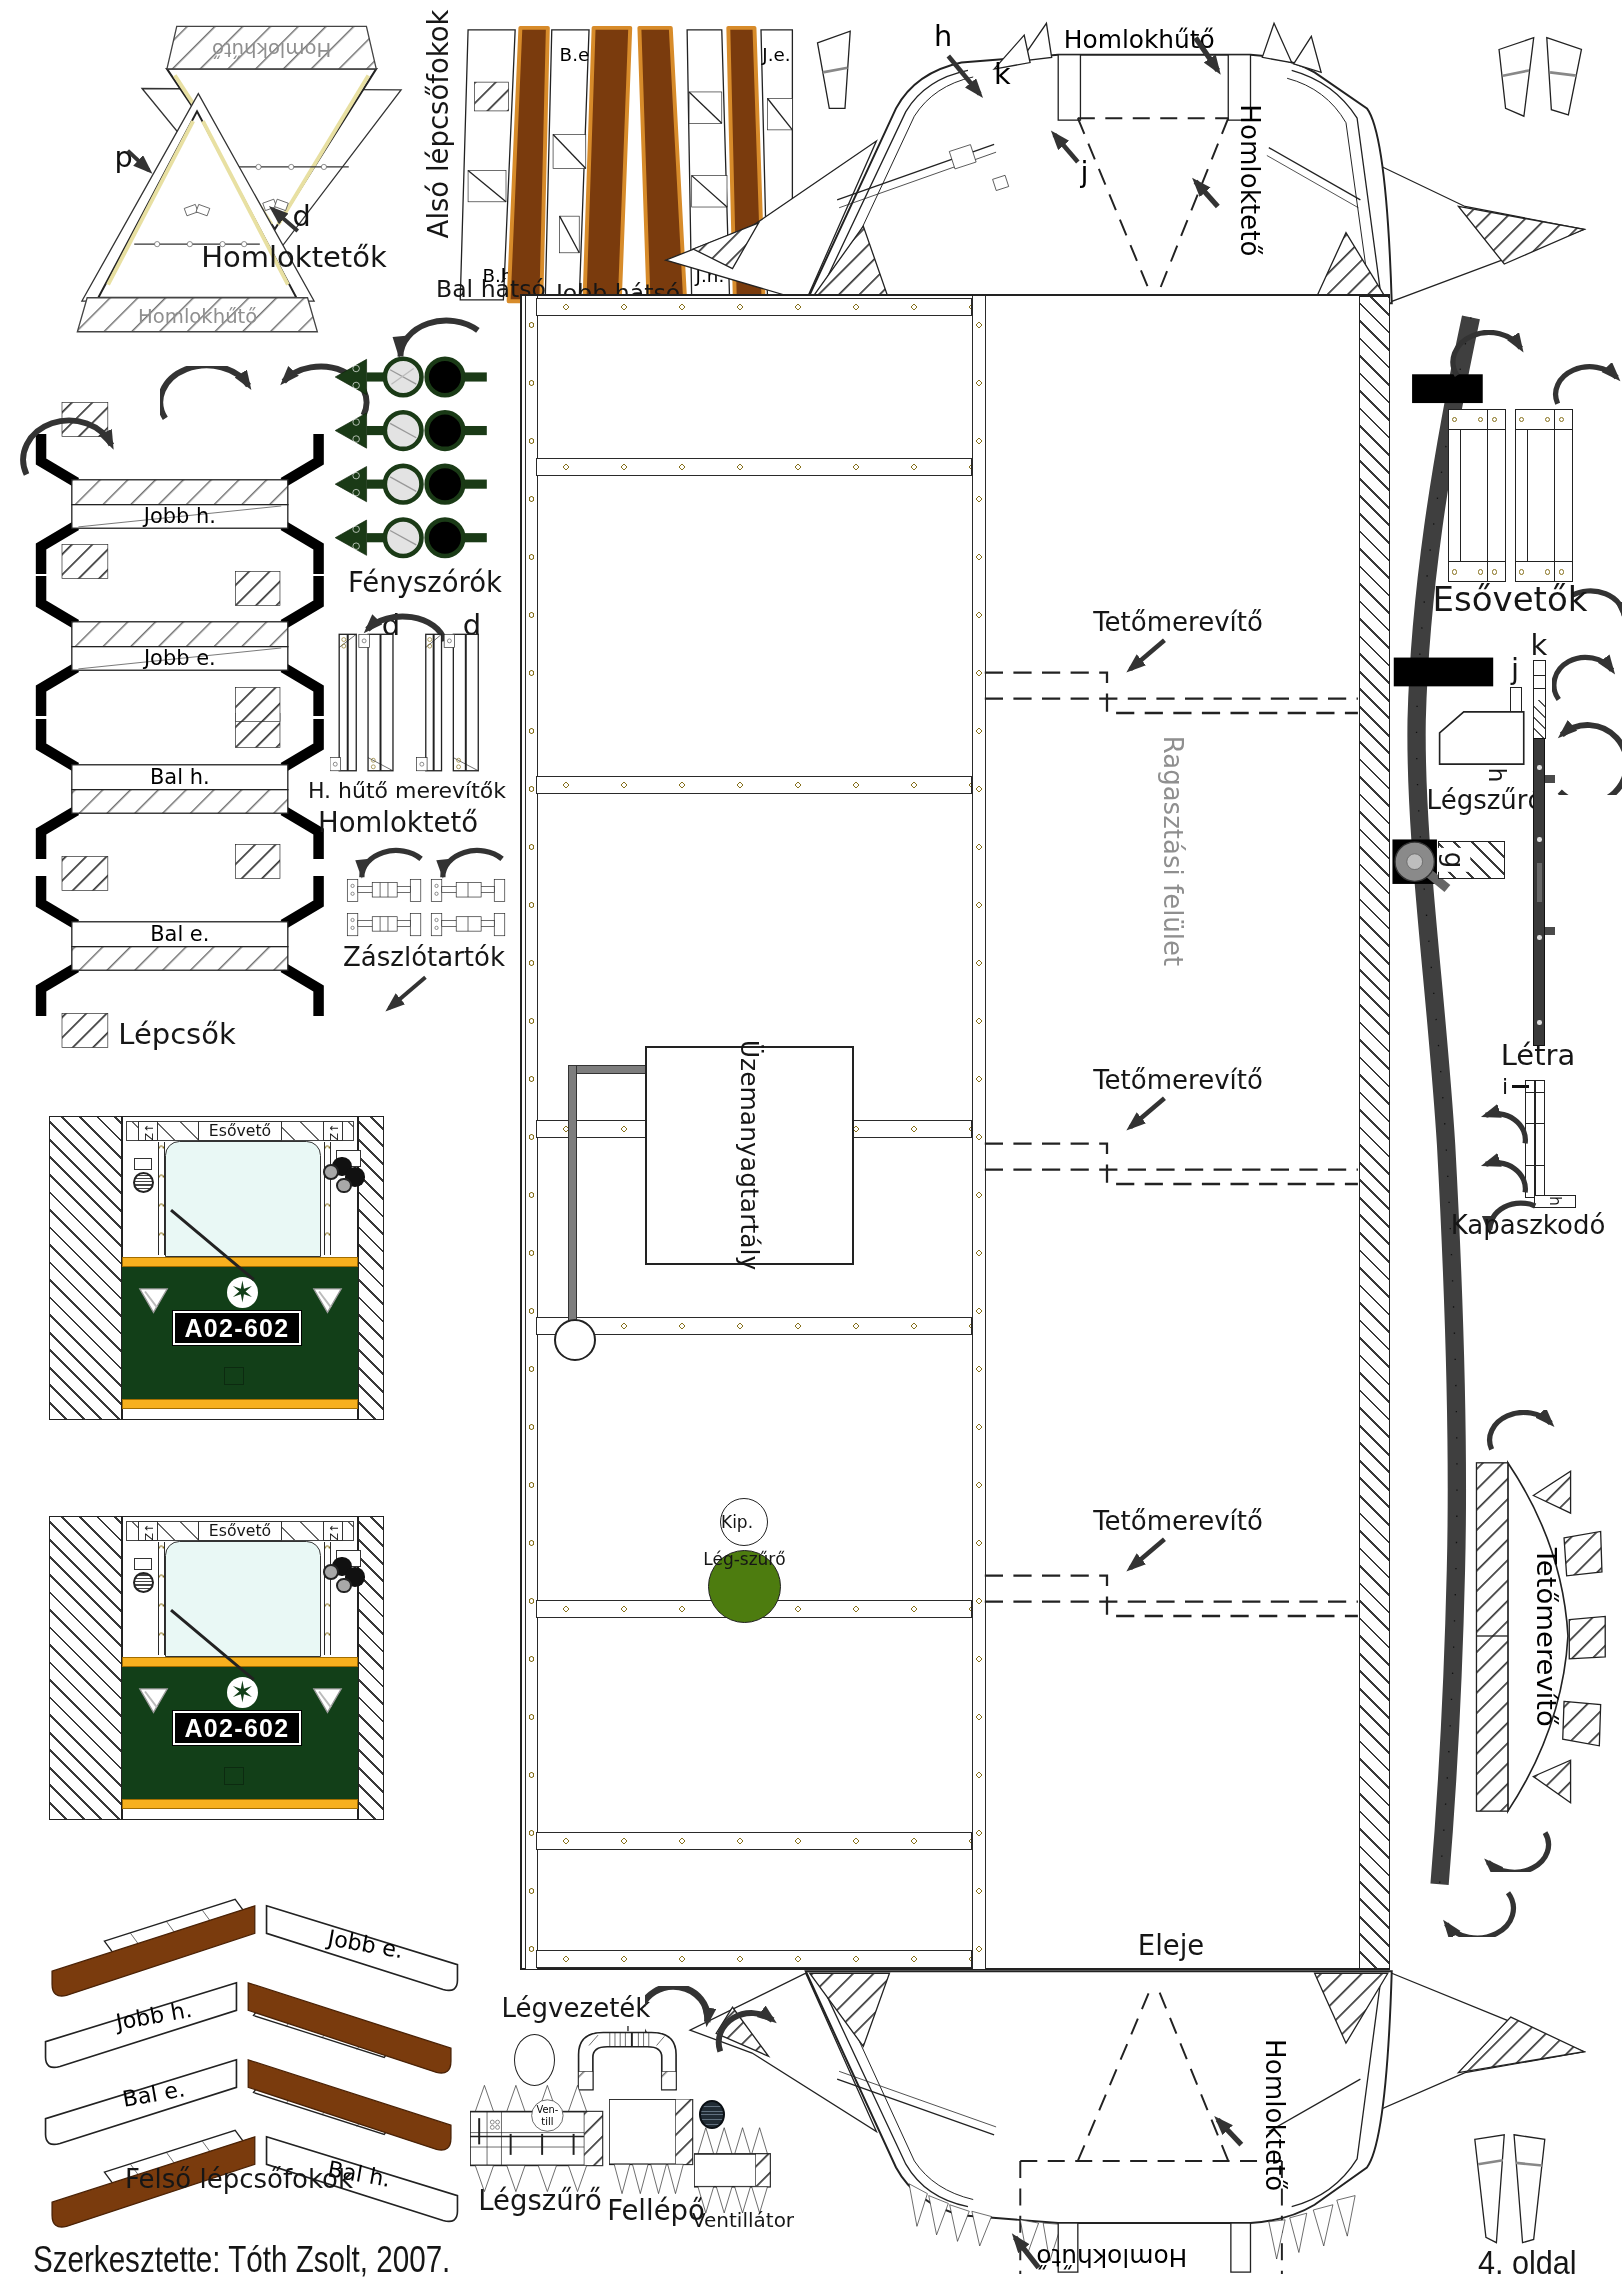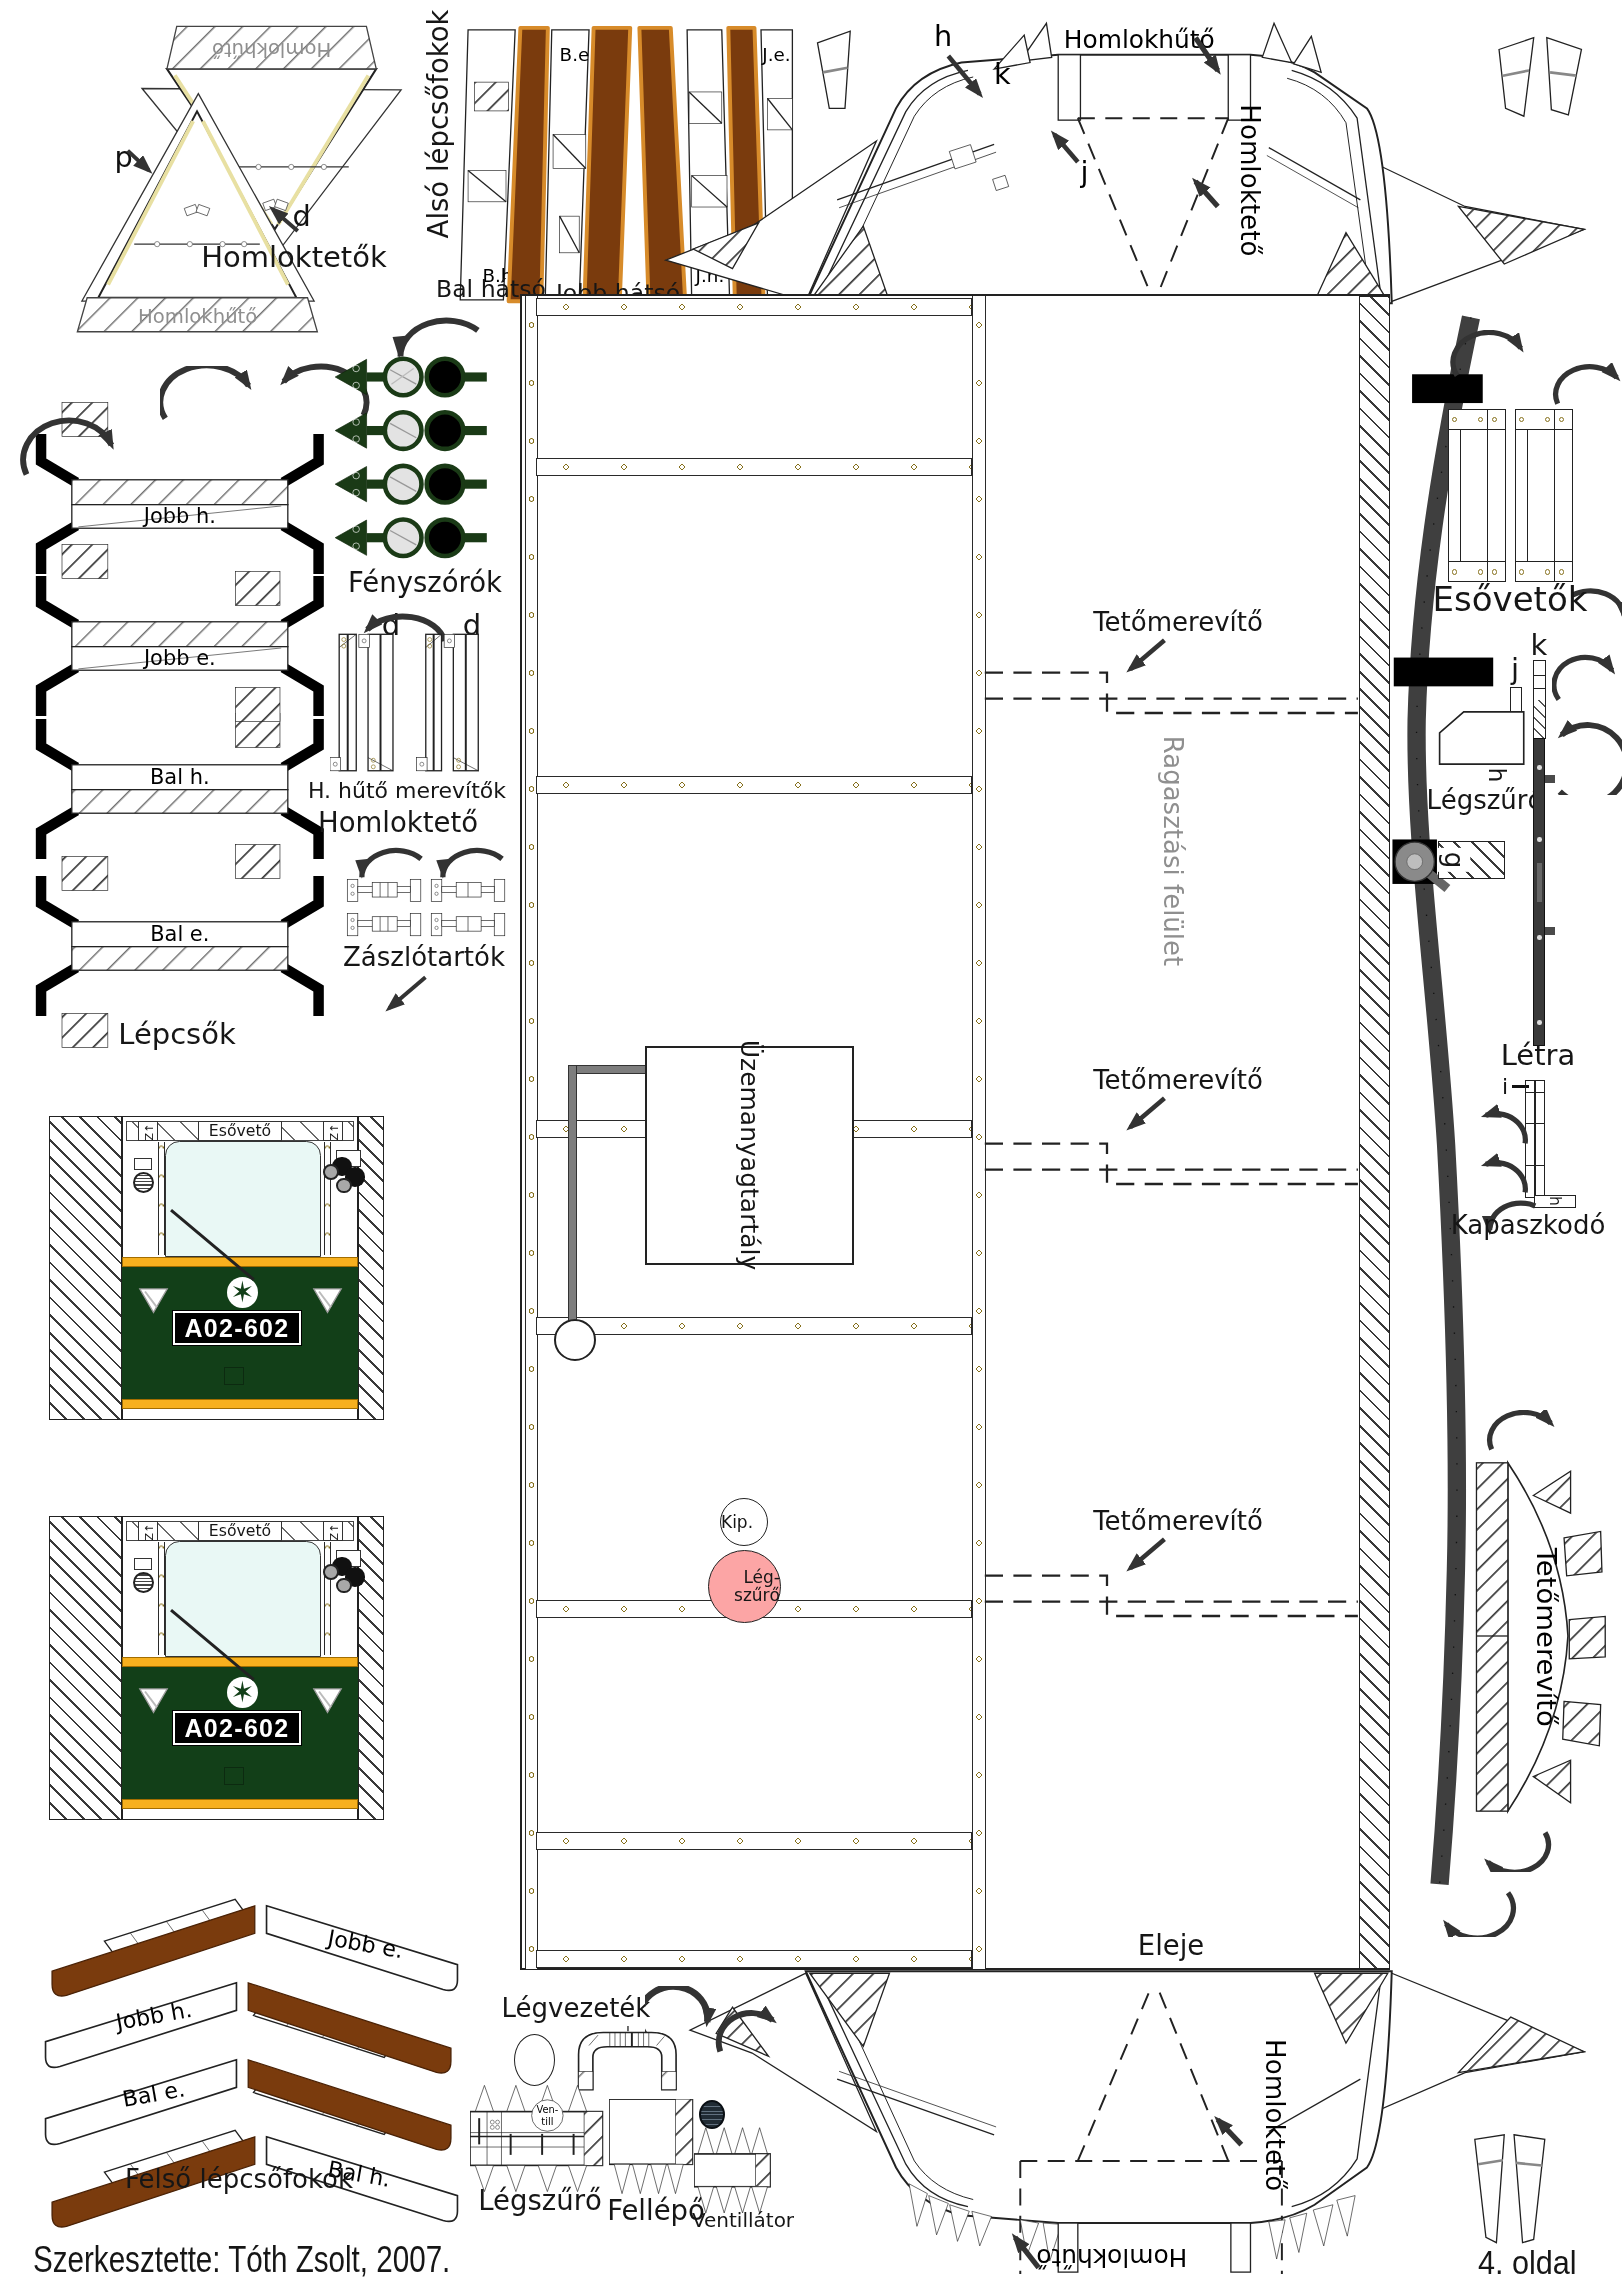--- a/index.html
+++ b/index.html
@@ -212,21 +212,21 @@
     </svg>
 <div class="lbl ctr" style="left:1178px;top:1521px;font-size:26px">Tetőmerevítő</div>
 <svg class="abs" style="left:1112px;top:1534px" width="59" height="46" viewBox="0 0 90 70">
       <line x1="80" y1="8" x2="28" y2="52" stroke="#333" stroke-width="7" marker-end="url(#ah)"></line>
     </svg>
 <div class="lbl r90 gray" style="left:1173px;top:851px;font-size:26px">Ragasztási felület</div>
 
 <div class="abs" style="left:720px;top:1498px;width:48px;height:48px;border:1.3px solid #222;border-radius:50%;background:#fff;display:flex;align-items:center;">
       <span style="font-size:17px">Kip.</span>
     </div>
-<div class="abs" style="left:708px;top:1550px;width:73px;height:73px;border:1.3px solid #222;border-radius:50%;background:#fca5a5;display:flex;flex-direction:column;align-items:flex-end;justify-content:center;line-height:1.05">
+<div class="abs" style="left:708px;top:1550px;width:73px;height:73px;border:1.3px solid #222;border-radius:50%;background:#4d7c0f;display:flex;flex-direction:row;align-items:flex-start;justify-content:center;line-height:1.05">
   <span style="font-size:17px">Lég-</span>
   <span style="font-size:17px">szűrő</span>
 </div>
 
 <div class="lbl ctr" style="left:1171px;top:1945px;font-size:27.5px">Eleje</div>
 
 <svg class="abs" style="left:654px;top:1968px" width="968" height="327" viewBox="0 0 1480 500">
 
   <polygon points="232,8 340,250 150,130 55,95" fill="#fff" stroke="#222" stroke-width="2"></polygon>
   <polygon points="95,100 175,135 120,60" fill="url(#hat)" stroke="#222" stroke-width="2"></polygon>

